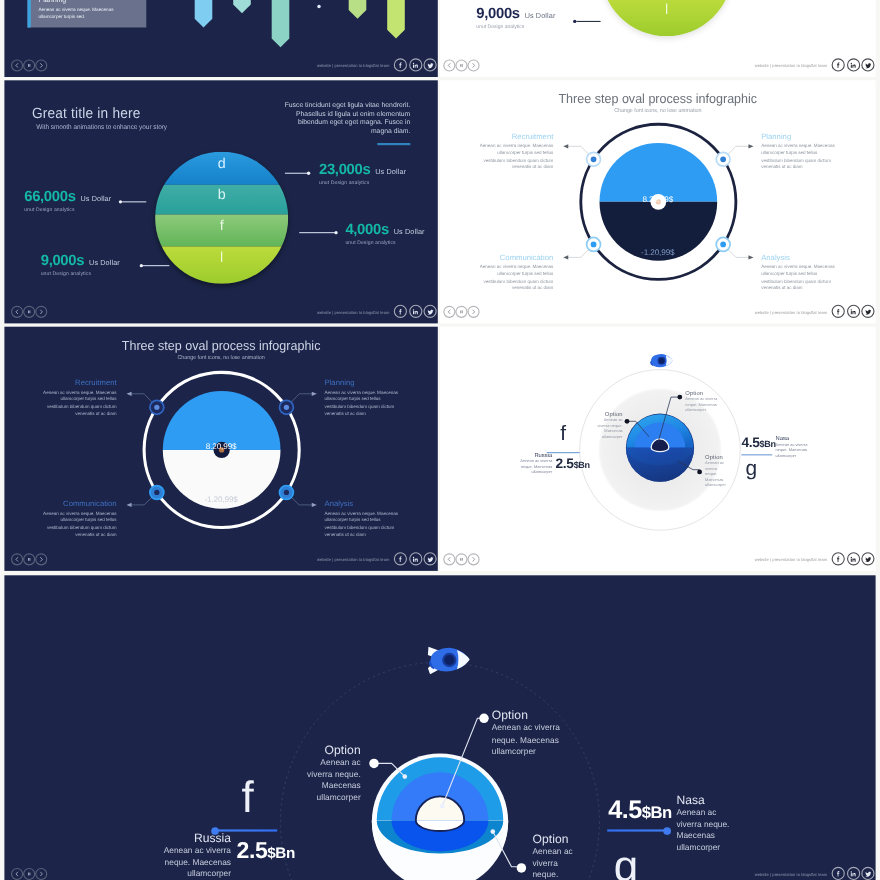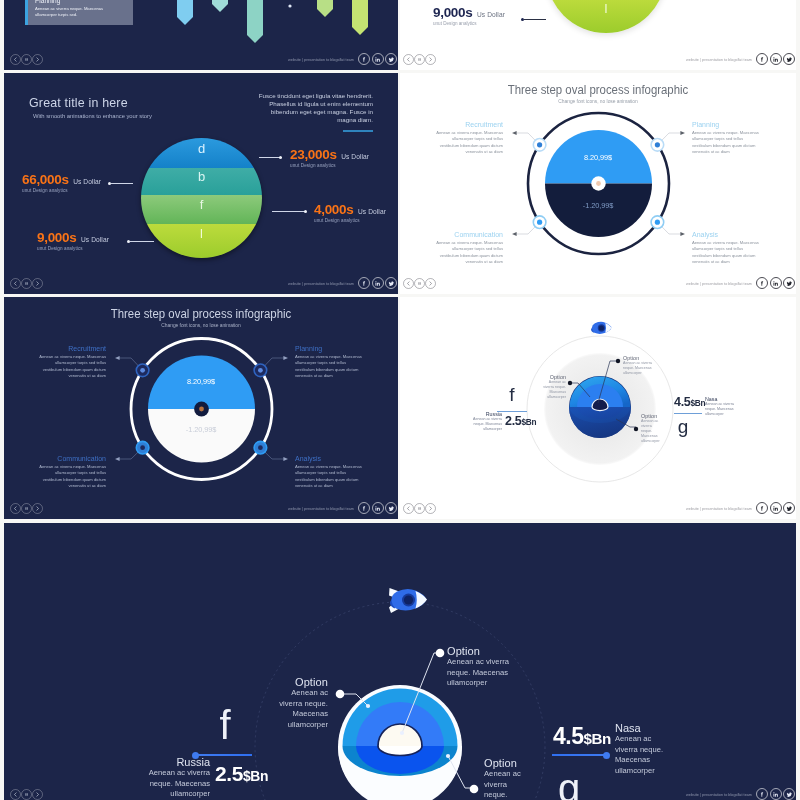--- a/index.html
+++ b/index.html
@@ -21,35 +21,35 @@
   .credit{position:absolute;font-size:3.7px;letter-spacing:.05px;color:rgba(220,226,240,.55);white-space:nowrap;}
   .light .navbtn{border-color:rgba(90,90,100,.45);color:rgba(90,90,100,.8);}
   .light .socbtn{border-color:rgba(30,30,40,.8);color:#22242c;}
   .light .credit{color:rgba(70,70,80,.55);}
 
   
   .s3title{position:absolute;font-size:13.5px;font-weight:400;color:#cdd5e8;letter-spacing:.2px;white-space:nowrap;transform:scaleX(.92);transform-origin:0 0;}
   .s3sub{position:absolute;font-size:6.2px;color:#aab4cf;white-space:nowrap;letter-spacing:-.05px;transform:scaleX(.95);transform-origin:0 0;}
   .s3para{position:absolute;font-size:6.2px;line-height:8.1px;color:#c9d0e2;text-align:right;}
   .s3bar{position:absolute;height:2px;}
-  .bigval{font-size:13.5px;font-weight:700;color:#f97316;letter-spacing:-.3px;}
+  .bigval{font-size:13.5px;font-weight:700;color:#14b8a6;letter-spacing:-.3px;}
   .bigunit{font-size:6.6px;font-weight:400;color:#c6cde0;letter-spacing:.1px;}
   .smallsub{font-size:4.6px;color:#9aa4c0;letter-spacing:.1px;}
   .leadline{position:absolute;height:1px;background:#cfd6e8;}
   .leaddot{position:absolute;width:3px;height:3px;border-radius:50%;background:#eef1f8;}
 
   
   .ovtitle{position:absolute;white-space:nowrap;font-size:12px;font-weight:400;letter-spacing:0px;
            transform:scaleX(.95);transform-origin:50% 0;}
   .ovsub{position:absolute;white-space:nowrap;font-size:5.2px;letter-spacing:-.05px;
          transform:scaleX(.95);transform-origin:50% 0;}
   .ovstep{position:absolute;width:70px;font-size:6.6px;letter-spacing:-.05px;}
   .ovstep .h{font-size:7px;display:block;margin-bottom:1.5px;letter-spacing:0px;}
   .ovstep .b{font-size:4.15px;line-height:6.5px;display:block;letter-spacing:-.02px;}
-  .ovval{position:absolute;width:100%;text-align:center;font-size:7.4px;letter-spacing:-.1px;}
+  .ovval{position:absolute;width:100%;text-align:center;font-size:7.4px;letter-spacing:-.1px;margin-top:24px;}
   #s4 .ovtitle{color:#6a7079;}
   #s4 .ovsub{color:#9aa1ab;}
   #s4 .ovstep .h{color:#9cd2f0;}
   #s4 .ovstep .b{color:#8d949e;}
   #s5 .ovtitle{color:#ccd3e4;}
   #s5 .ovsub{color:#a8b0c6;}
   #s5 .ovstep .h{color:#3e6fc4;}
   #s5 .ovstep .b{color:#aeb7cd;}
 
   

